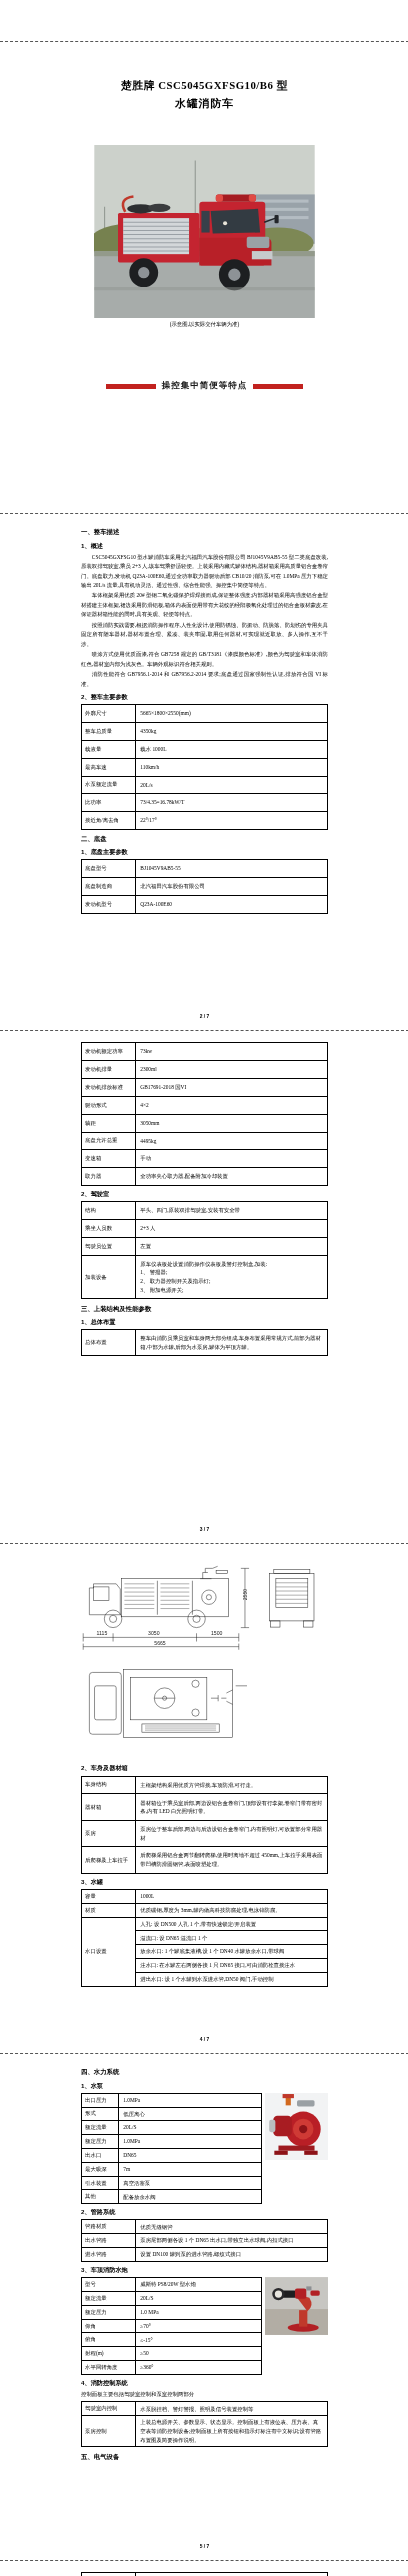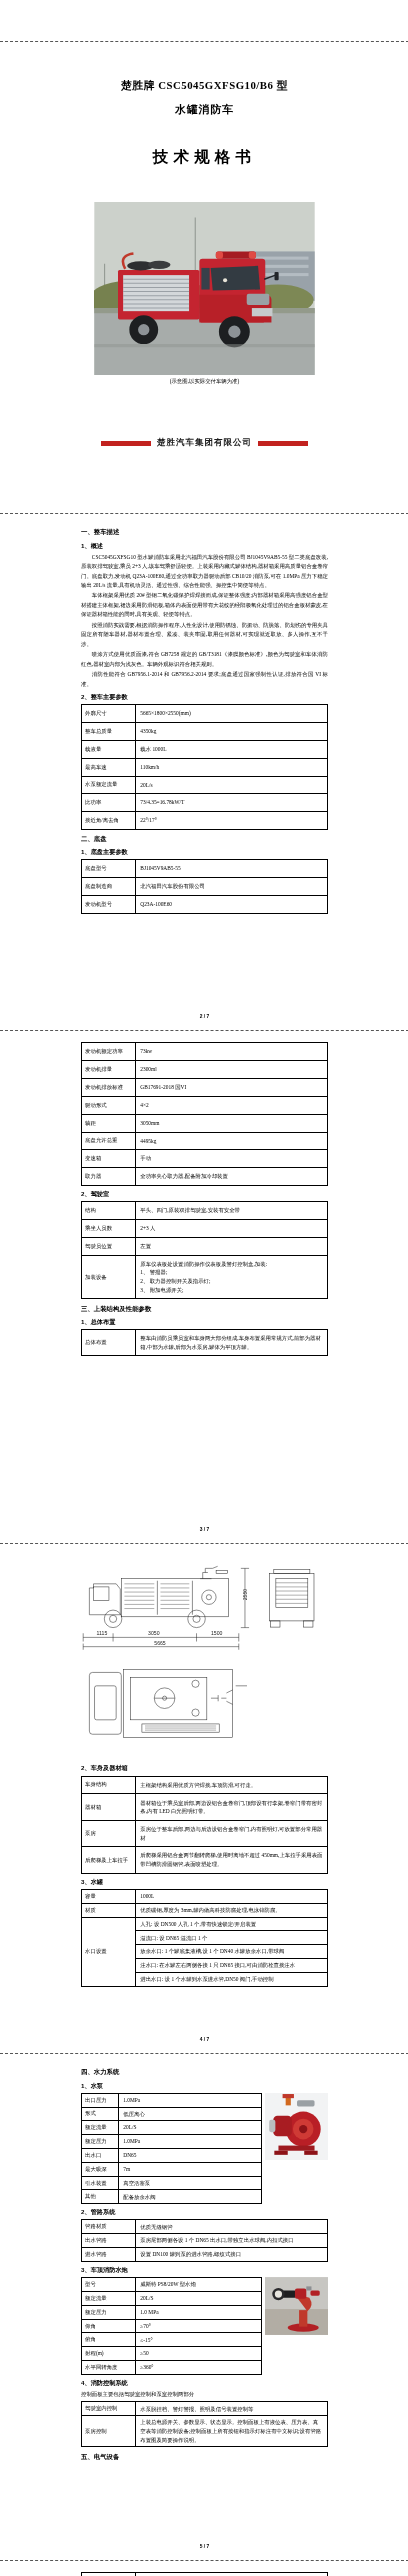--- a/index.html
+++ b/index.html
@@ -5,21 +5,21 @@
   html,body{margin:0;padding:0;background:#ffffff;}
   #canvas{position:relative;width:409px;height:3625px;background:#fff;
           font-family:"Liberation Serif","DejaVu Serif",serif;color:#000;overflow:hidden;}
   .spacer{height:41px;}
   .page{box-sizing:border-box;position:relative;border-top:0.5px dashed #555;
         padding:9.3px 81px 0 81px;overflow:hidden;}
   .marker{position:absolute;left:0;right:0;bottom:11.3px;text-align:center;
           font-family:"Liberation Sans",sans-serif;font-weight:bold;font-size:4.9px;}
   
   .title1{margin-top:28px;text-align:center;font-size:10.8px;font-weight:bold;letter-spacing:0.5px;}
-  .title2{text-align:center;font-size:10.8px;font-weight:bold;margin-top:10px;letter-spacing:1px;}
+  .title2{text-align:center;font-size:10.8px;font-weight:bold;margin-top:4px;letter-spacing:1px;}
   .subtitle{text-align:center;font-size:15.5px;font-weight:bold;margin-top:30px;letter-spacing:5.2px;}
   .photo-wrap{margin:34px auto 0 auto;width:221px;}
   .caption{text-align:center;font-size:5.4px;margin-top:3.1px;}
   .company-row{display:flex;align-items:center;justify-content:center;gap:6.2px;margin-top:52px;}
   .redbar{width:50px;height:4.6px;background:#c2221f;}
   .company{font-family:"Liberation Sans",sans-serif;font-weight:bold;font-size:8.5px;letter-spacing:1px;color:#1a1a1a;}
   
   .h1{font-family:"Liberation Sans",sans-serif;font-weight:bold;font-size:6.4px;margin:5.2px 0 2.1px 0;}
   .h2{font-family:"Liberation Sans",sans-serif;font-weight:bold;font-size:6.2px;margin:4.1px 0 2.1px 0;}
   .para{font-size:5.4px;line-height:1.75;text-indent:2em;margin:0 0 1px 0;text-align:justify;}
@@ -41,21 +41,20 @@
 </style>
 </head>
 <body>
 <div id="canvas">
 
 <div class="spacer"></div>
 
 <section class="page" style="height:472px">
   <div class="title1">楚胜牌 CSC5045GXFSG10/B6 型</div>
   <div class="title2">水罐消防车</div>
-  <div class="subtitle">技术规格书</div>
 
   <div class="photo-wrap">
     <svg width="221" height="173" viewBox="0 0 428 336" xmlns="http://www.w3.org/2000/svg">
       <rect width="428" height="336" fill="#ccd1cb"></rect>
       <rect x="300" y="96" width="128" height="96" fill="#99a2a9"></rect>
       <rect x="312" y="106" width="104" height="6" fill="#b4bcc2"></rect>
       <rect x="312" y="122" width="104" height="6" fill="#b4bcc2"></rect>
       <rect x="312" y="138" width="104" height="6" fill="#b4bcc2"></rect>
       <line x1="196" y1="30" x2="196" y2="180" stroke="#8f968f" stroke-width="2"></line>
       <line x1="20" y1="120" x2="20" y2="200" stroke="#8f968f" stroke-width="2"></line>
@@ -98,21 +97,21 @@
         <circle cx="272" cy="252" r="30" fill="#1d1f21"></circle>
         <circle cx="272" cy="252" r="12" fill="#8d9296"></circle>
       </g>
       <rect x="0" y="276" width="428" height="6" fill="#8f948f" opacity="0.5"></rect>
     </svg>
   </div>
   <div class="caption">(示意图,以实际交付车辆为准)</div>
 
   <div class="company-row">
     <span class="redbar"></span>
-    <span class="company">楚胜汽车集团有限公司</span>
+    <span class="company">操控集中简便等特点</span>
     <span class="redbar"></span>
   </div>
 </section>
 
 <section class="page" style="height:517px">
   <div class="h1">一、整车描述</div>
   <div class="h2">1、概述</div>
 
     <p class="para">CSC5045GXFSG10 型水罐消防车采用北汽福田汽车股份有限公司 BJ1045V9AB5-55 型二类底盘改装,原装双排驾驶室,乘员 2+3 人,该车驾乘舒适轻便。上装采用内藏式罐体结构,器材箱采用高质量铝合金卷帘门。底盘取力,发动机 Q23A-100E60,通过全功率取力器驱动后部 CB10/20 消防泵,可在 1.0MPa 压力下稳定输出 20L/s 流量,具有机动灵活、通过性强、综合性能强、操控集中简便等特点。</p>
 

